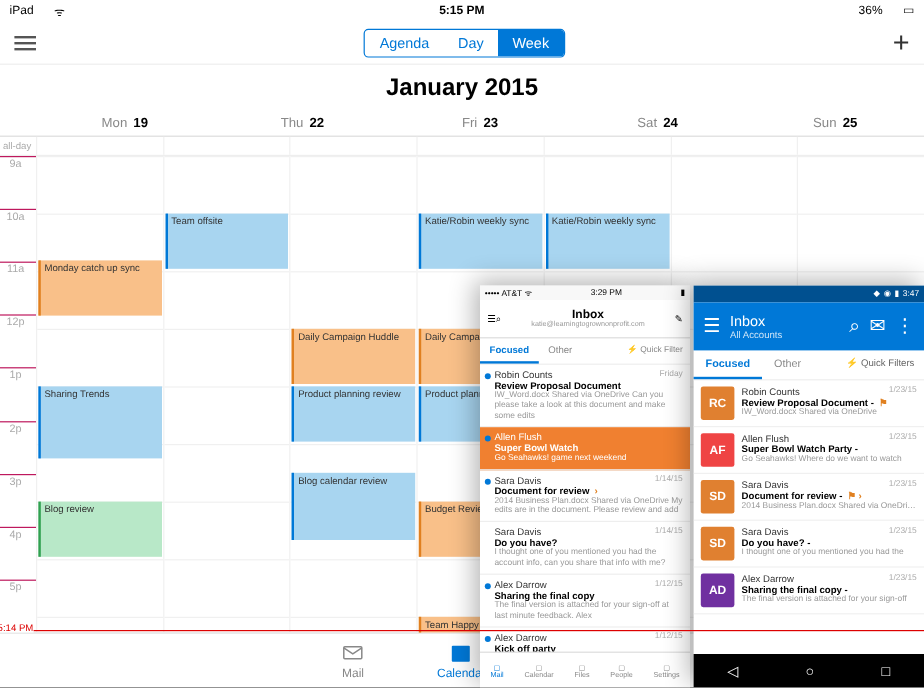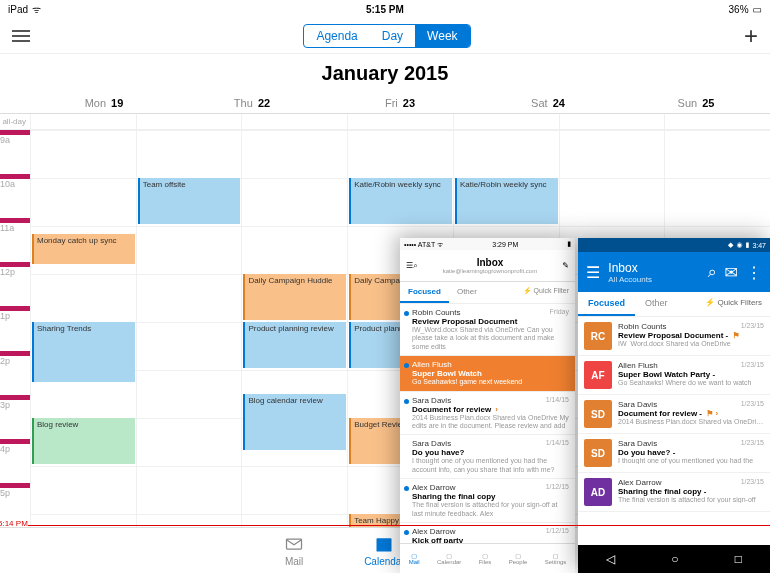--- a/index.html
+++ b/index.html
@@ -1,37 +1,37 @@
 <!DOCTYPE html>
 <html><head>
 <meta charset="utf-8">
 <style>
 *{box-sizing:border-box;margin:0;padding:0;font-family:-apple-system,Helvetica,Arial,sans-serif}
 body{background:#000;width:770px;height:573px;overflow:hidden;position:relative}
 .ipad{position:absolute;left:0;top:0;width:770px;height:573px;background:#fff;display:flex;flex-direction:column}
 .status{height:18px;display:flex;align-items:center;justify-content:space-between;padding:0 8px;font-size:10px;color:#000}
-.status .left,.status .right{display:flex;align-items:center;gap:4px}
+.status .left,.status .right{display:flex;align-items:center;gap:17px}
 .status .center{font-weight:600}
 .topbar{height:36px;display:flex;align-items:center;justify-content:space-between;padding:0 12px;border-bottom:1px solid #eee}
 .hamburger{display:flex;flex-direction:column;gap:3px}
 .hamburger span{width:18px;height:2px;background:#555}
 .seg{display:flex;border:1px solid #0078d7;border-radius:4px;overflow:hidden;font-size:12px}
 .seg div{padding:4px 12px;color:#0078d7;cursor:pointer}
 .seg div.active{background:#0078d7;color:#fff}
 .plus{font-size:24px;color:#333;font-weight:300}
 .monthtitle{text-align:center;font-size:20px;font-weight:600;padding:8px 0}
 .dayheaders{display:flex;border-bottom:1px solid #ddd;padding-left:30px}
 .dayheaders div{flex:1;text-align:center;font-size:11px;color:#888;padding:4px 0}
 .dayheaders div span{color:#000;font-weight:600;margin-left:2px}
 .allday{display:flex;border-bottom:1px solid #eee;padding-left:0;height:16px}
 .allday .lbl{width:30px;font-size:8px;color:#aaa;text-align:right;padding-right:4px;line-height:16px}
 .allday .cell{flex:1;border-left:1px solid #f0f0f0}
 .grid{flex:1;display:flex;position:relative;overflow:hidden}
 .hours{width:30px;display:flex;flex-direction:column}
-.hours div{height:48px;font-size:9px;color:#aaa;text-align:left;padding-right:4px;border-top:5px solid #be185d}
+.hours div{height:48px;font-size:9px;color:#aaa;text-align:center;padding-right:4px;border-top:1px solid #be185d}
 .cols{flex:1;display:flex;position:relative}
 .col{flex:1;border-left:1px solid #f0f0f0;position:relative}
 .col .hrow{height:48px;border-top:1px solid #f0f0f0}
 .ev{position:absolute;left:1px;right:1px;font-size:8px;padding:2px 3px;overflow:hidden;color:#333;border-left:2px solid}
 .ev.blue{background:#a8d5f0;border-color:#0078d7}
 .ev.orange{background:#f9c089;border-color:#e08020}
 .ev.green{background:#b8e8c8;border-color:#30a050}
 .ev.darkorange{background:#f08030;border-color:#d06010;color:#fff}
 .nowline{position:absolute;left:-30px;right:0;height:1px;background:#d00;z-index:5}
 .nowline::before{content:attr(data-time);position:absolute;left:-2px;top:-6px;font-size:8px;color:#d00;background:#fff}
@@ -147,21 +147,21 @@
         <div class="col">
           <div class="hrow"></div>
           <div class="hrow"></div>
           <div class="hrow"></div>
           <div class="hrow"></div>
           <div class="hrow"></div>
           <div class="hrow"></div>
           <div class="hrow"></div>
           <div class="hrow"></div>
           <div class="hrow"></div>
-          <div class="ev orange" style="top: 104px; height: 30px;">Monday catch up sync</div>
+          <div class="ev orange" style="top: 87px; height: 46px;">Monday catch up sync</div>
           <div class="ev blue" style="top: 192px; height: 60px;">Sharing Trends</div>
           <div class="ev green" style="top: 288px; height: 46px;">Blog review</div>
         </div>
         <div class="col">
           <div class="hrow"></div>
           <div class="hrow"></div>
           <div class="hrow"></div>
           <div class="hrow"></div>
           <div class="hrow"></div>
           <div class="hrow"></div>

